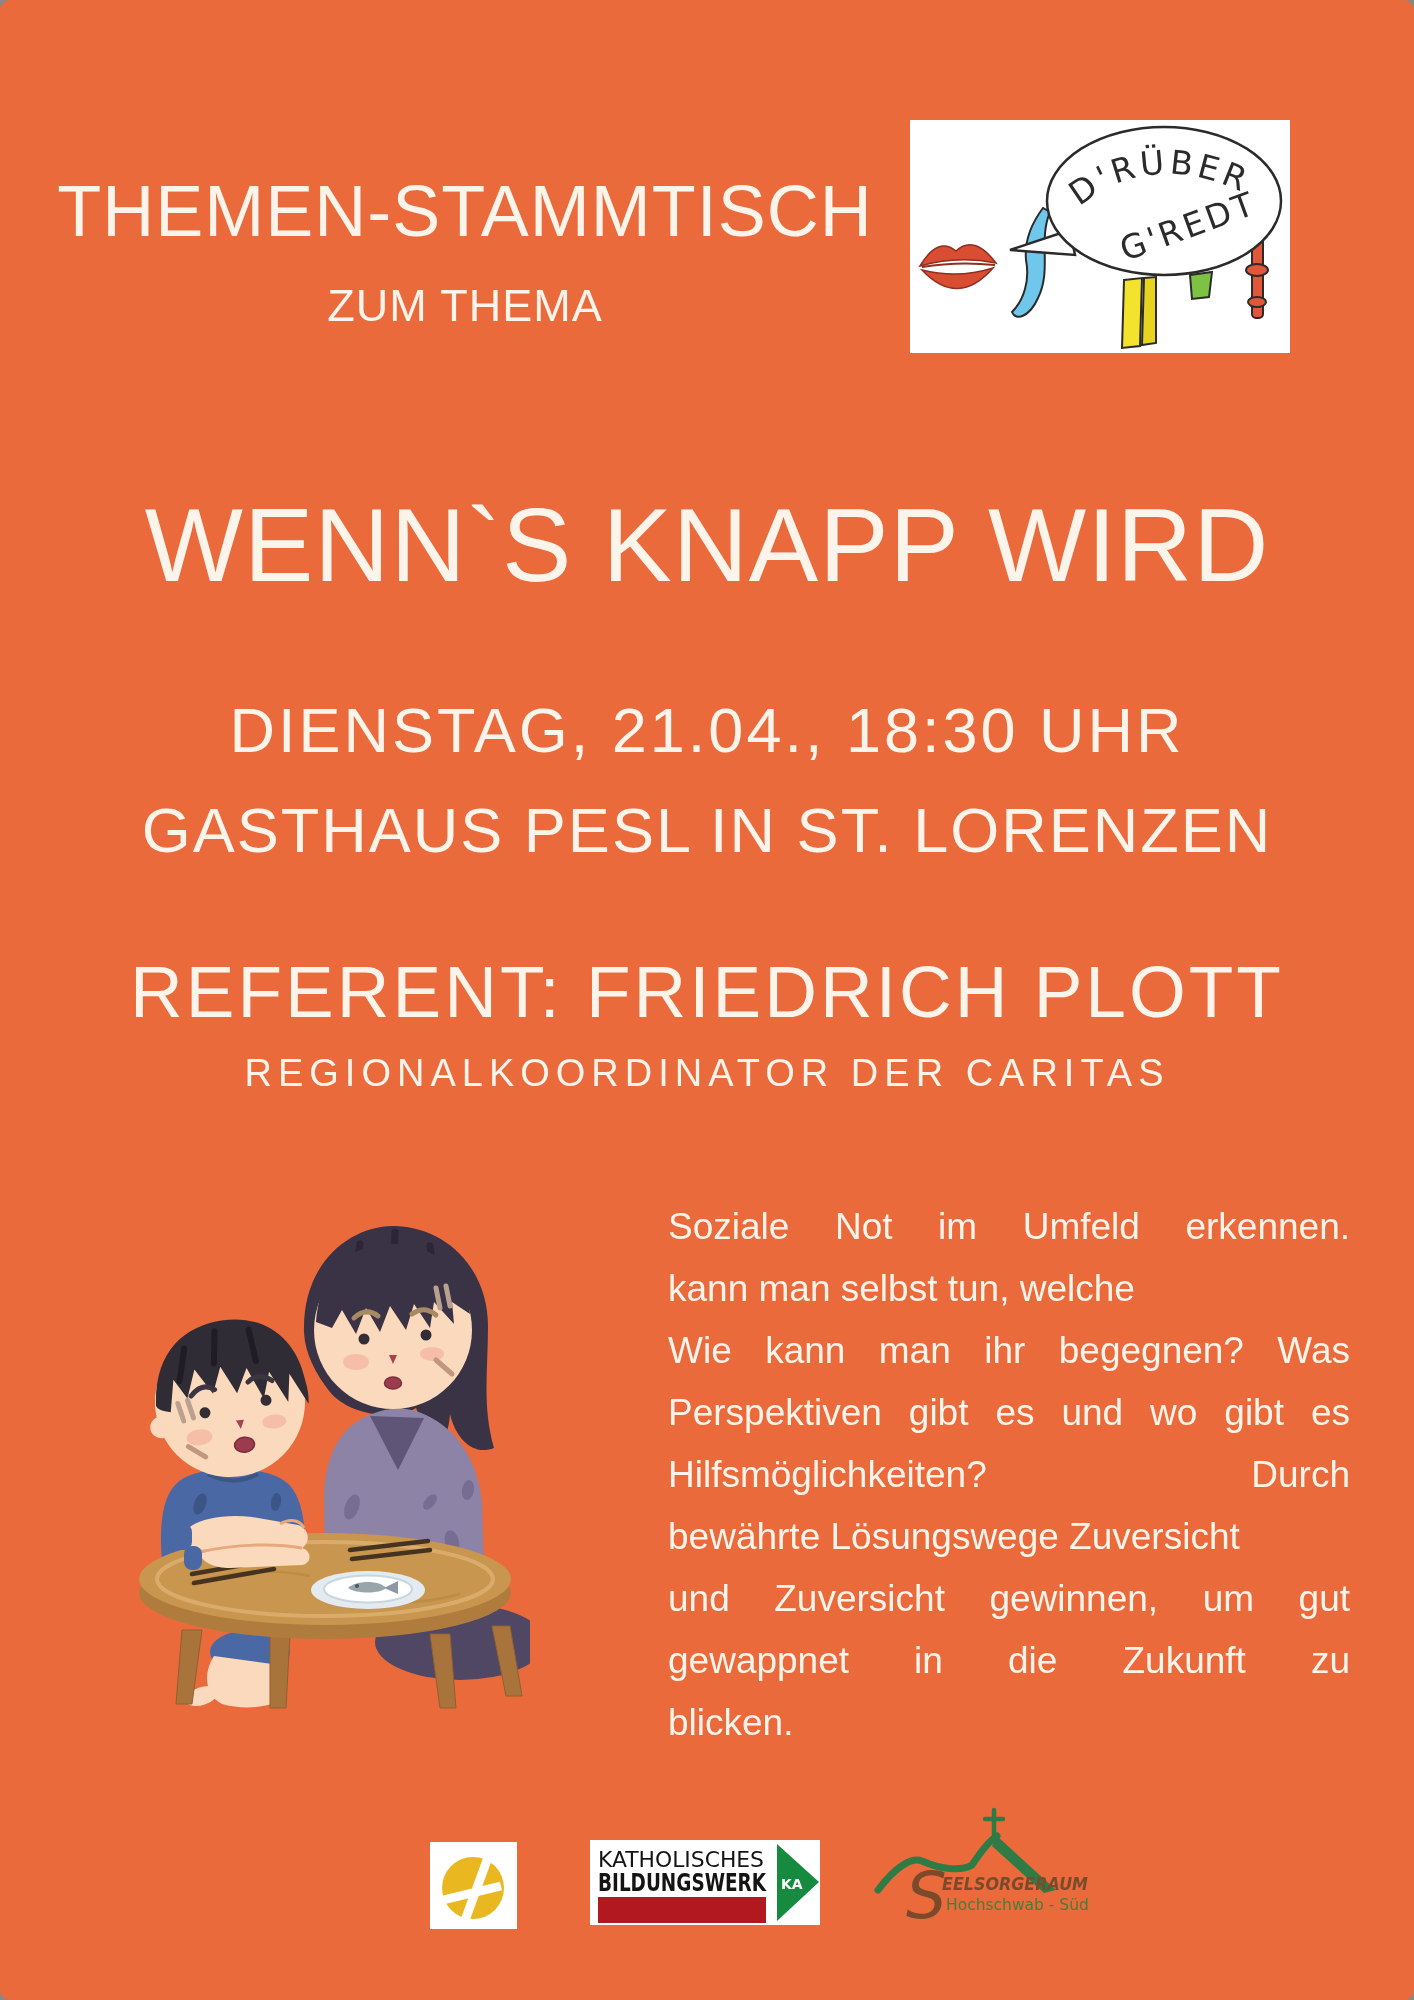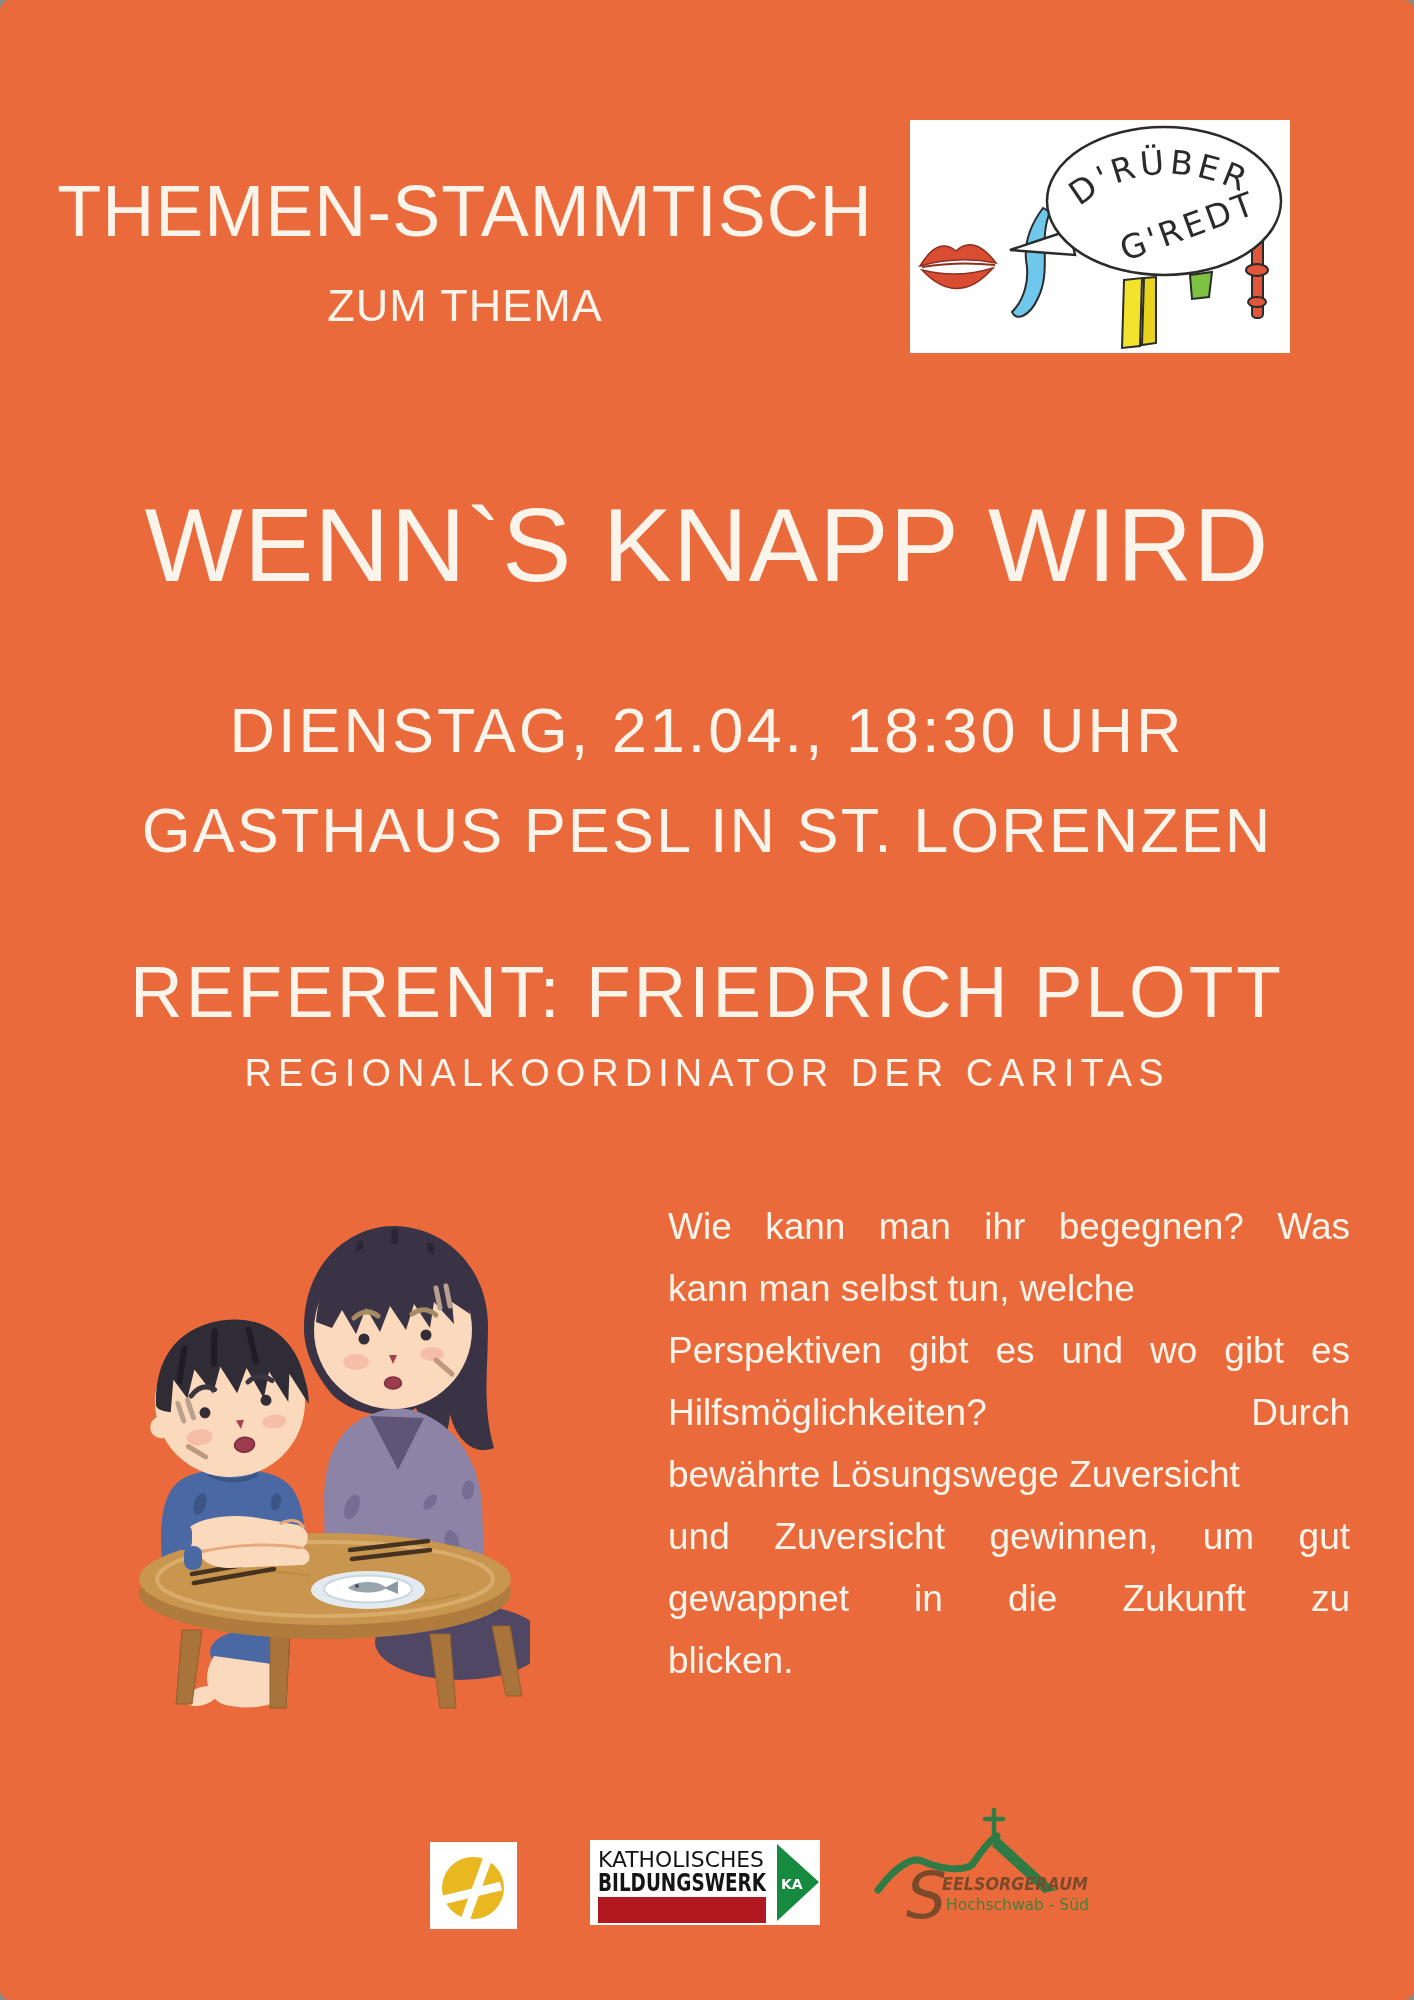--- a/index.html
+++ b/index.html
@@ -177,22 +177,23 @@
         <path d="M70,352 C100,342 142,340 172,346 C182,349 182,361 172,363 L100,366 C84,366 72,360 70,352 Z" fill="#FBD9BC"></path>
         <path d="M70,350 C105,342 145,341 172,346" stroke="#E8A87C" stroke-width="3" fill="none"></path>
         <path d="M150,322 C160,316 170,318 174,326" stroke="#E8A87C" stroke-width="3" fill="none"></path>
         <rect x="42" y="322" width="20" height="26" rx="8" fill="#4A69A4"></rect>
         <rect x="54" y="344" width="18" height="24" rx="8" fill="#4A69A4"></rect>
       </g>
     </svg>
   </div>
 
   <div class="abs paragraph">
+      <div class="para-line just">Soziale Not im Umfeld erkennen.</div>
+      <div class="para-line">kann man selbst tun, welche</div>
       <div class="para-line just">Wie kann man ihr begegnen? Was</div>
-      <div class="para-line">kann man selbst tun, welche</div>
       <div class="para-line just">Perspektiven gibt es und wo gibt es</div>
       <div class="para-line just">Hilfsmöglichkeiten? Durch</div>
       <div class="para-line">bewährte Lösungswege Zuversicht</div>
       <div class="para-line just">und Zuversicht gewinnen, um gut</div>
       <div class="para-line just">gewappnet in die Zukunft zu</div>
       <div class="para-line">blicken.</div>
     </div>
 
   <div class="abs logo-kk">
     <svg viewBox="0 0 87 87" width="87" height="87">

